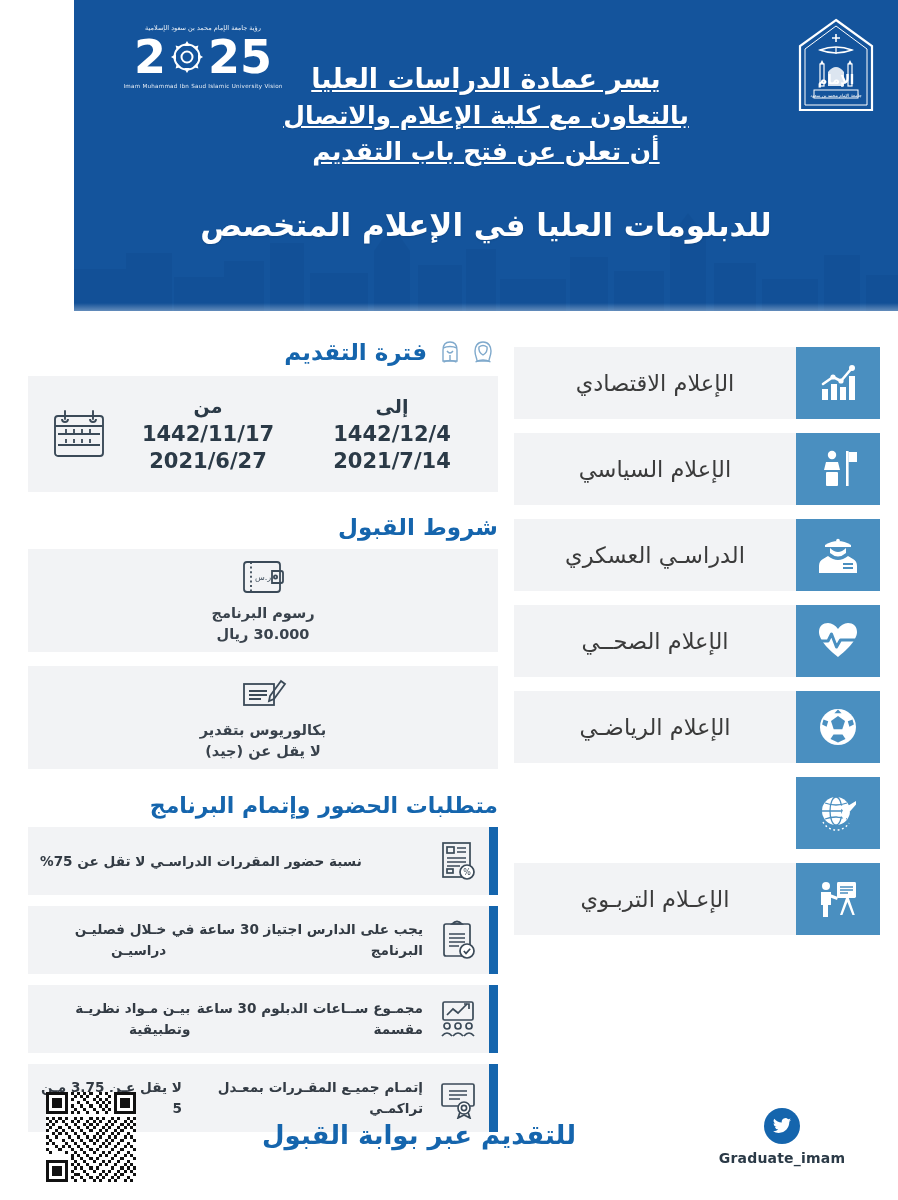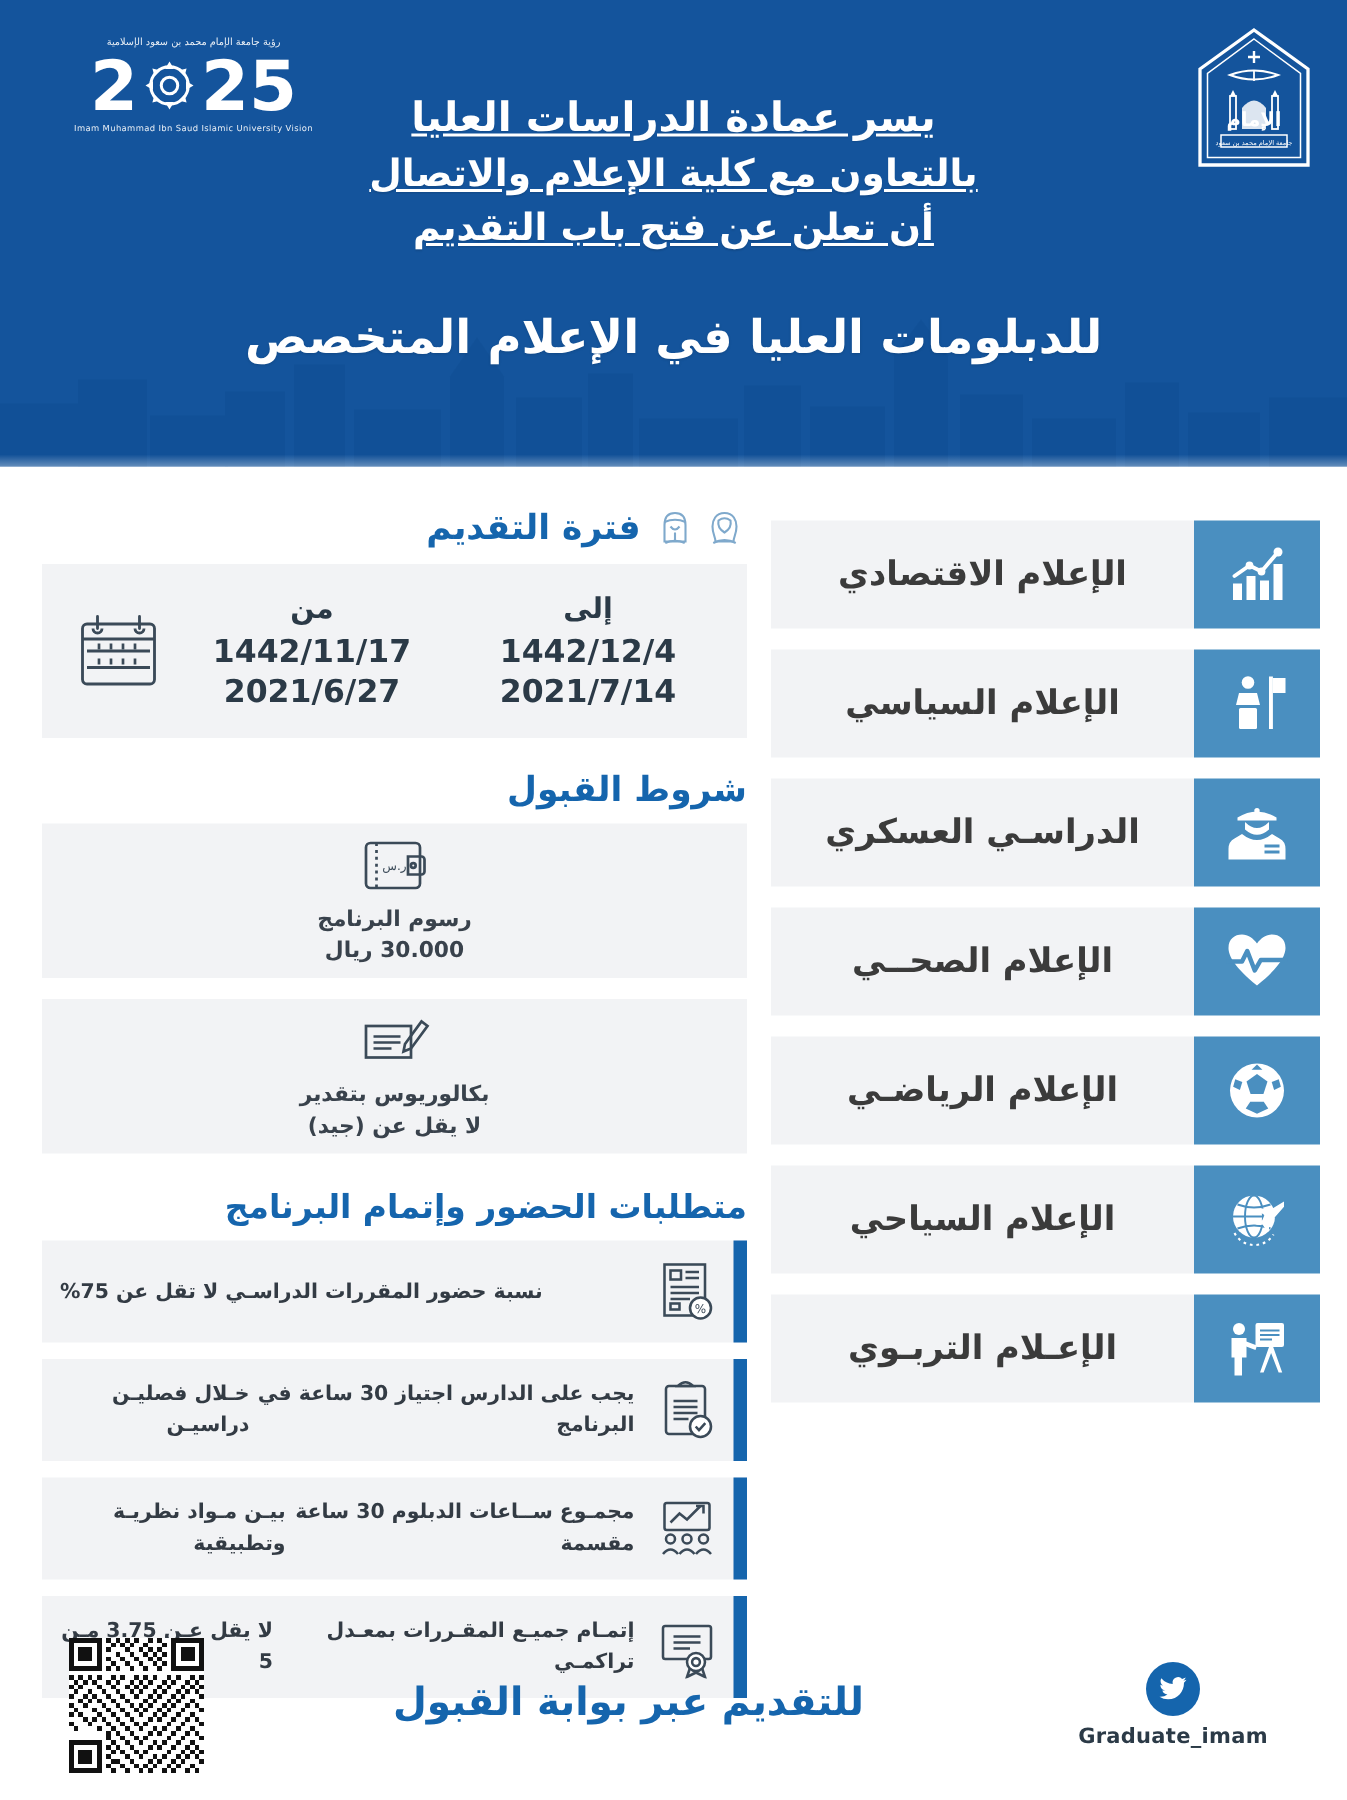--- a/index.html
+++ b/index.html
@@ -12,21 +12,21 @@
   .poster {
     position:relative;
     width:898px; height:1200px;
     background:#ffffff;
     overflow:hidden;
   }
 
   
   .header {
     position:relative;
-    width:898px; height:311px;
+    width:824px; height:311px;
     background:#14549c;
     overflow:hidden;
   }
   .header-skyline {
     position:absolute; left:0; bottom:0; width:898px; height:120px;
     opacity:.30;
   }
   .header-inner {
     position:relative; z-index:3;
     width:100%; height:100%;
@@ -95,21 +95,21 @@
     height:72px;
   }
   .program-icon {
     width:84px; height:72px; background:#4a8fc0;
     display:flex; align-items:center; justify-content:center; flex:0 0 84px;
   }
   .program-icon svg { width:42px; height:42px; display:block; }
   .program-label {
     flex:1; background:#f2f3f5;
     display:flex; align-items:center; justify-content:center;
-    font-size:22.5px; font-weight:bold; color:#3b3b3b;
+    font-size:22.5px; font-weight:normal; color:#3b3b3b;
     letter-spacing:.3px;
   }
 
   
   .sec-head {
     display:flex; align-items:center; justify-content:flex-start;
     gap:8px; margin-bottom:9px;
   }
   .sec-title {
     font-size:23px; font-weight:bold; color:#1565ad; letter-spacing:.2px;
@@ -365,21 +365,20 @@
                 <path d="M5 19 h28 M8 11 q11 4 22 0 M8 27 q11 -4 22 0"></path>
               </g>
               <path d="M39 9 l-10 6 l-5 -1.5 l-2 2 l4 2.5 l-1.5 3.5 l-3 0.5 l-1 2.5
                        l4.5 0 l2 4 l2 -1 l0 -5 l3 -2 l7 -8 z" fill="#ffffff"></path>
               <g stroke="#ffffff" stroke-width="1.4" stroke-dasharray="1.8 2.6" fill="none">
                 <path d="M6 30 a15 15 0 0 0 26 1"></path>
               </g>
             </g>
               </svg>
           </div>
-          <div class="program-label">الإعلام السياحي</div>
         </div>
 
         <div class="program-row">
           <div class="program-icon">
             <svg viewBox="0 0 42 42">
                 <g fill="#ffffff">
               <circle cx="9" cy="8" r="4"></circle>
               <path d="M4 14 h10 v13 h-3 v12 h-5 v-12 h-2 z"></path>
               <path d="M13 16 l8 3 l-1 3 l-8 -3 z"></path>
               <rect x="20" y="4" width="19" height="16" rx="1.4"></rect>

